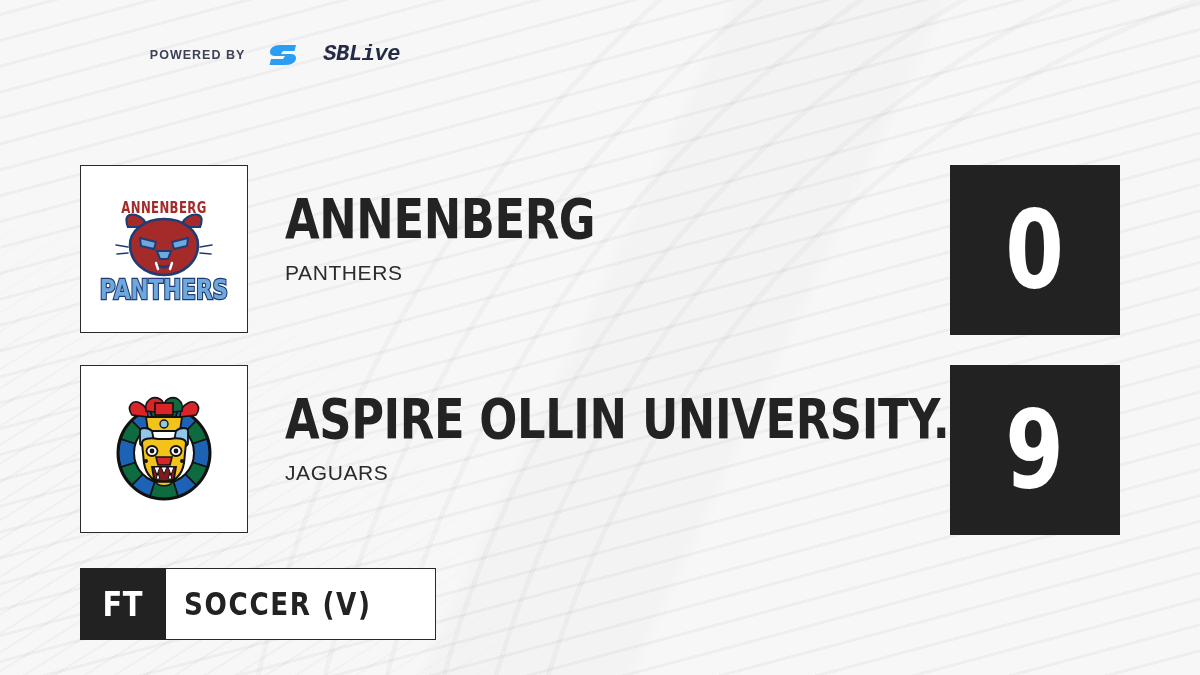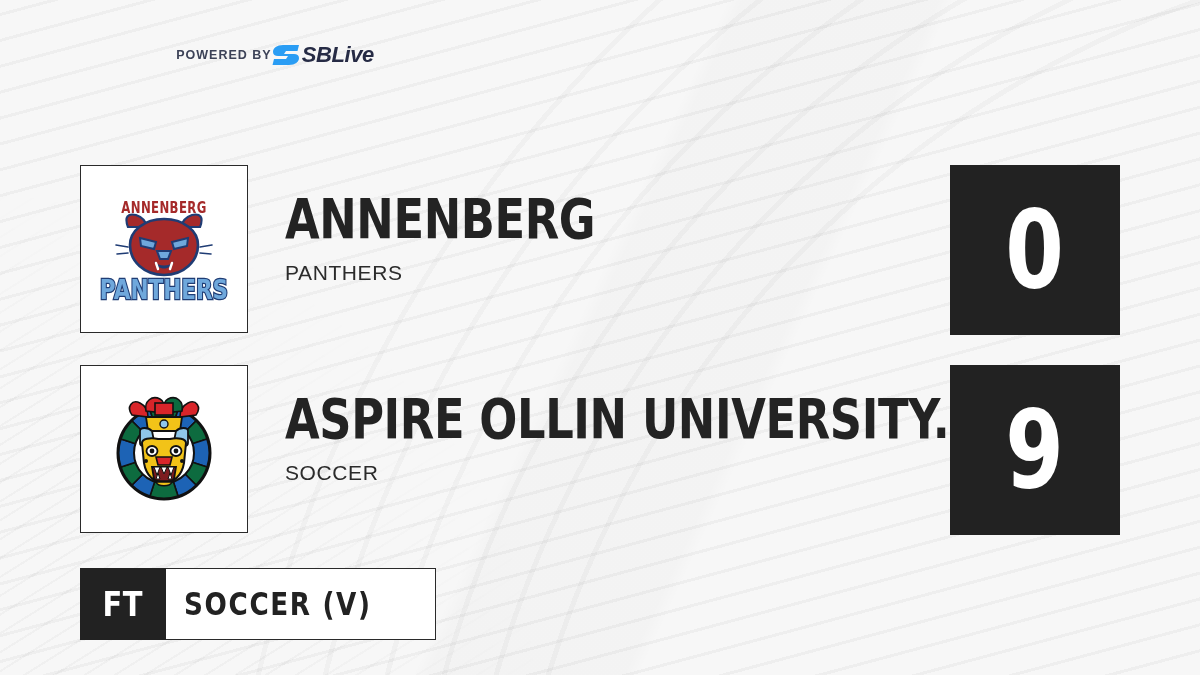--- a/index.html
+++ b/index.html
@@ -108,32 +108,32 @@
     letter-spacing: 0px;
   }
   .pin-text span { display:block; }
 
   .powered {
     display: flex;
     align-items: center;
     justify-content: center;
     margin-top: 8px;
     margin-left: -40px;
-    gap: 0;
+    gap: 24px;
   }
   .powered-label {
     font-family: "Liberation Sans", sans-serif;
     font-weight: 700;
     font-size: 12.5px;
     letter-spacing: 1.0px;
     color: #3c4257;
   }
   .sbl-mark { display:block; }
   .sbl-word {
-    font-family: Liberation Sans, sans-serif;
+    font-family: Liberation Mono, monospace;
     font-weight: 700;
     font-style: italic;
     font-size: 22px;
     letter-spacing: -0.4px;
     color: #262b45;
     line-height: 22px;
   }
 
   
   .team-row { position: absolute; left: 0; width: 1200px; }
@@ -345,21 +345,21 @@
         </g>
 
         <path d="M54 95 C56 100 68 100 70 95 Z" fill="#f2c318" stroke="#111" stroke-width="1.6"></path>
 
         <circle cx="44" cy="74" r="2" fill="#111111"></circle>
         <circle cx="80" cy="74" r="2" fill="#111111"></circle>
       </svg>
     </div>
     <div class="team-text">
       <div class="team-name">ASPIRE OLLIN UNIVERSITY...</div>
-      <div class="team-mascot">SOCCER</div>
+      <div class="team-mascot">JAGUARS</div>
     </div>
     <div class="score-box">
       <div class="score-value">9</div>
     </div>
   </div>
 
   <div id="status-bar">
     <div class="status-code">
       <span>FT</span>
     </div>

